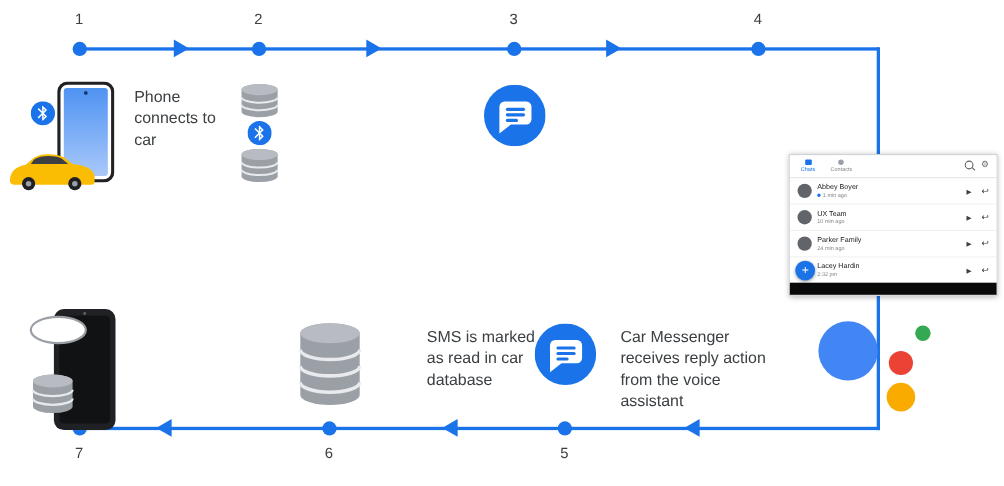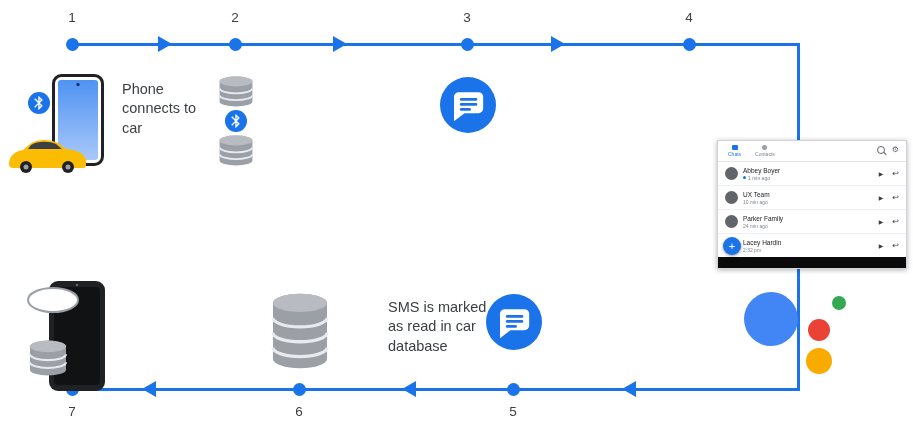--- a/index.html
+++ b/index.html
@@ -230,20 +230,21 @@
 
   <div class="abs" style="left:486px;top:294px;width:56px;height:56px;">
     <svg viewBox="0 0 48 48" width="56" height="56">
       <circle cx="24" cy="24" r="24" fill="#1a73e8"></circle>
       <path fill="#fff" d="M16 13h17a4 4 0 0 1 4 4v10a4 4 0 0 1-4 4H21l-9 7V17a4 4 0 0 1 4-4z"></path>
       <rect x="17" y="18" width="15" height="2.4" rx="1.2" fill="#1a73e8"></rect>
       <rect x="17" y="22.3" width="15" height="2.4" rx="1.2" fill="#1a73e8"></rect>
       <rect x="17" y="26.6" width="9.5" height="2.4" rx="1.2" fill="#1a73e8"></rect>
     </svg>
   </div>
+  <div class="step-label" style="left:564px;top:298px;width:148px;">Car Messenger receives reply action from the voice assistant</div>
 
   <div class="abs" style="left:270px;top:293px;width:60px;height:76px;">
     <svg viewBox="0 0 40 46" width="60" height="76" preserveAspectRatio="none">
       <path fill="#9aa0a6" d="M2 6a18 5.5 0 0 1 36 0v34a18 5.5 0 0 1-36 0z"></path>
       <ellipse cx="20" cy="6" rx="18" ry="5.5" fill="#b8bcc2"></ellipse>
       <path d="M2 15a18 5.5 0 0 0 36 0" fill="none" stroke="#e8eaed" stroke-width="2"></path>
       <path d="M2 24a18 5.5 0 0 0 36 0" fill="none" stroke="#e8eaed" stroke-width="2"></path>
       <path d="M2 33a18 5.5 0 0 0 36 0" fill="none" stroke="#e8eaed" stroke-width="2"></path>
     </svg>
   </div>

